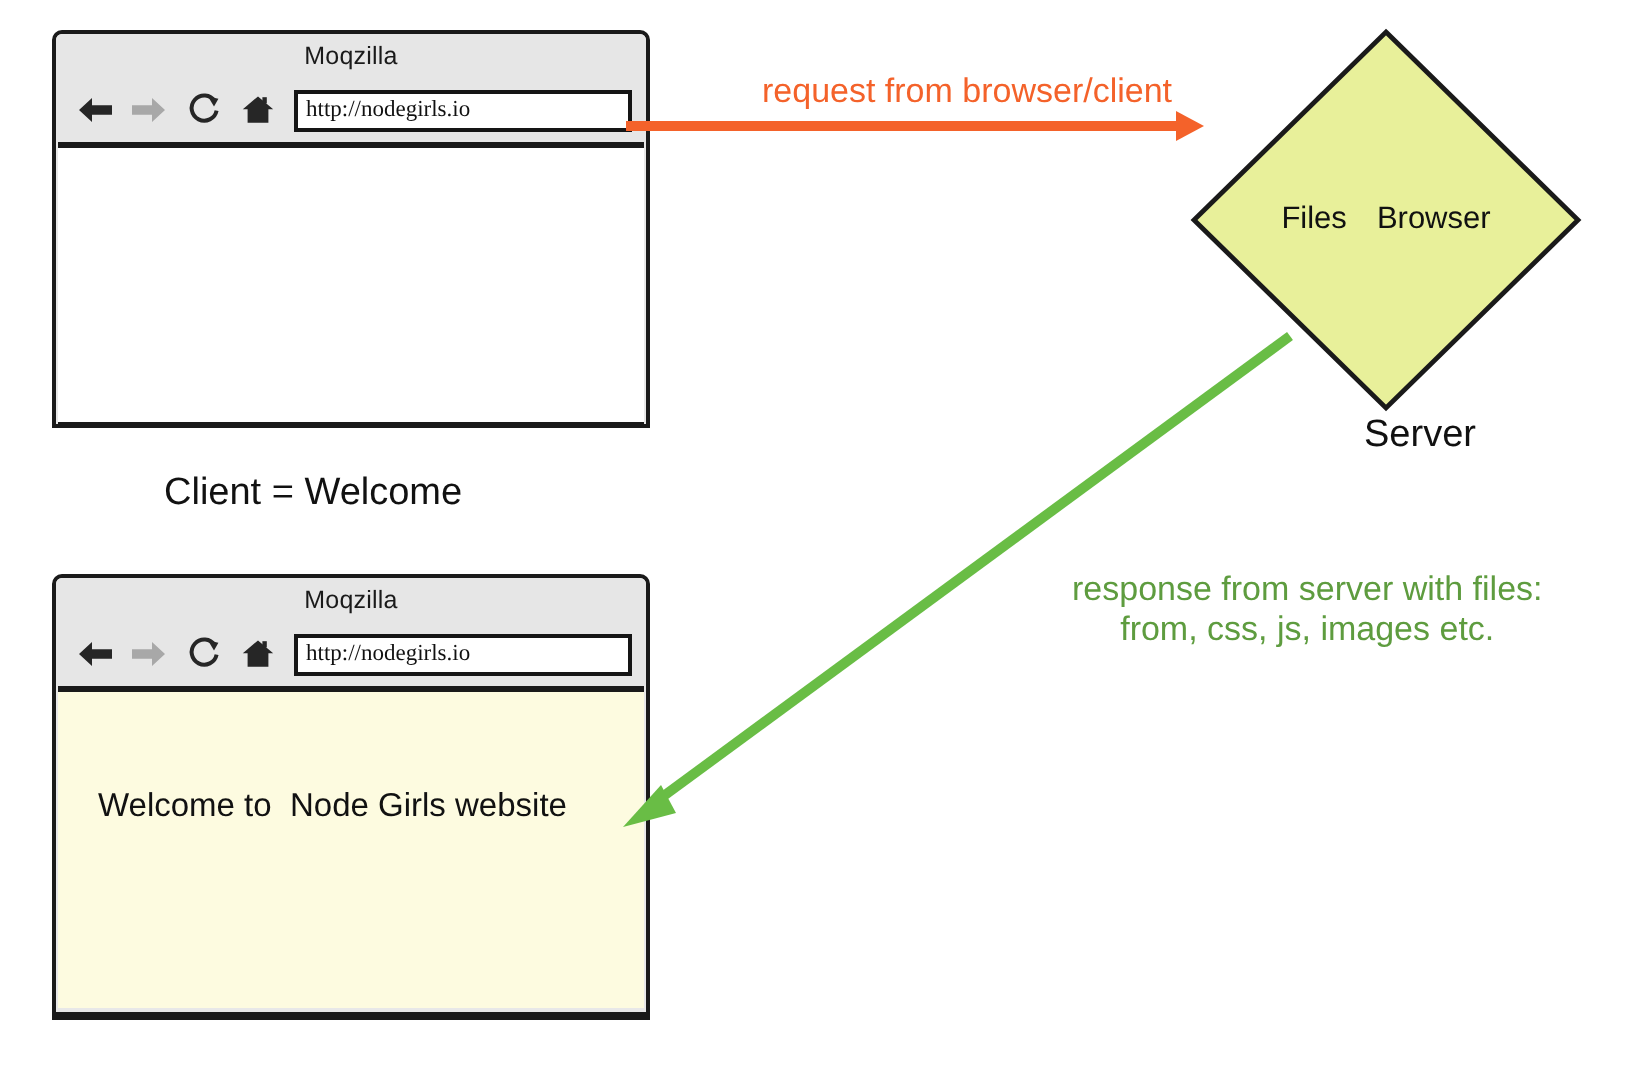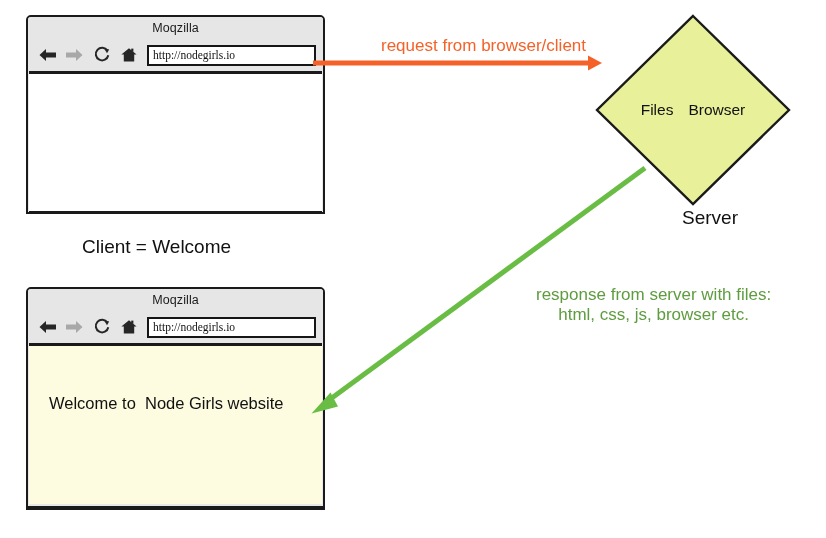--- a/index.html
+++ b/index.html
@@ -306,16 +306,16 @@
     <g>
       <line x1="645" y1="168" x2="325" y2="403" stroke="#69bd45" stroke-width="5"></line>
       <path d="M330.5 392.5 L311.5 413.5 L338.0 406.5 Z" fill="#69bd45"></path>
     </g>
   </svg>
 
   <span class="arrow-label" id="label-request">request from browser/client</span>
 
   <div class="arrow-label" id="label-response" style="left: 536px;">
     <div>response from server with files:</div>
-    <div>html, css, js, browser etc.</div>
+    <div>from, css, js, images etc.</div>
   </div>
 
 </div>
 
 </body></html>

